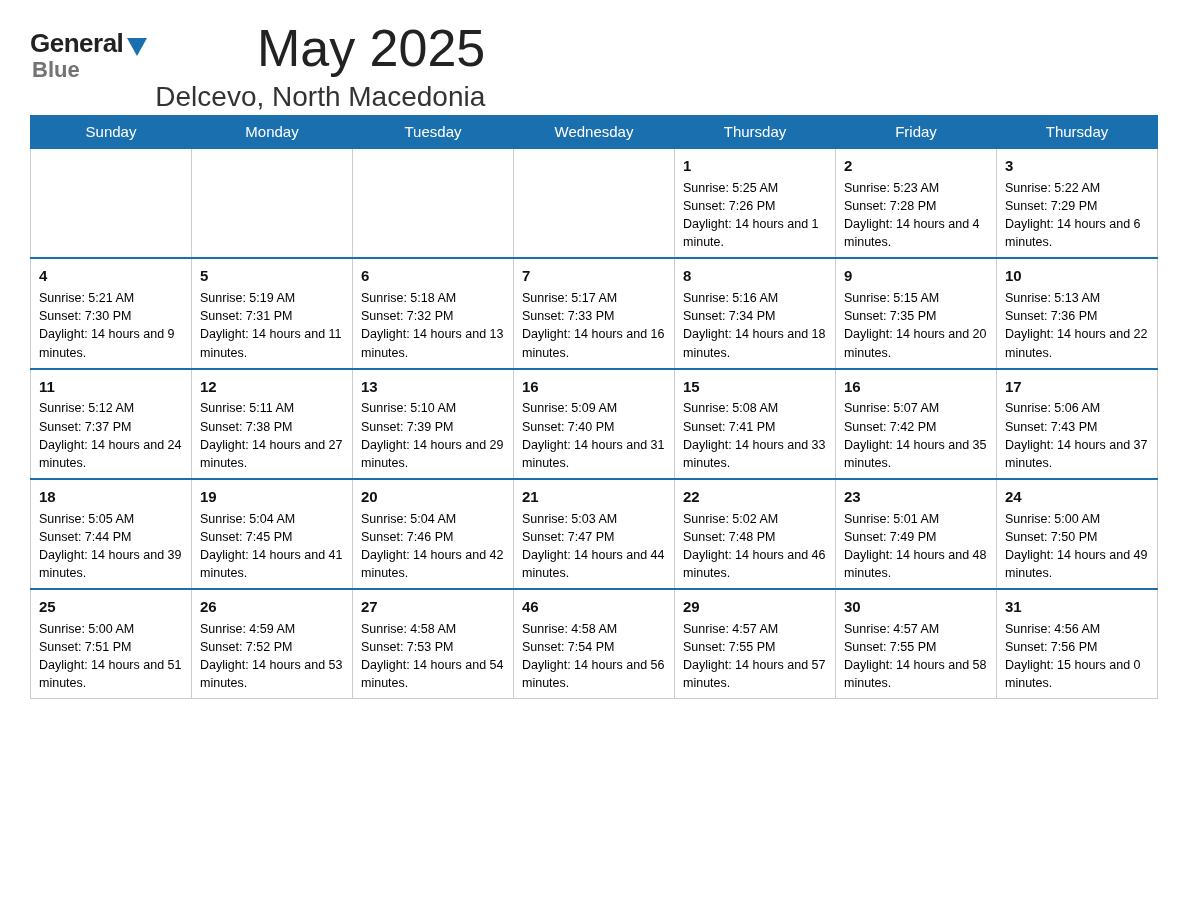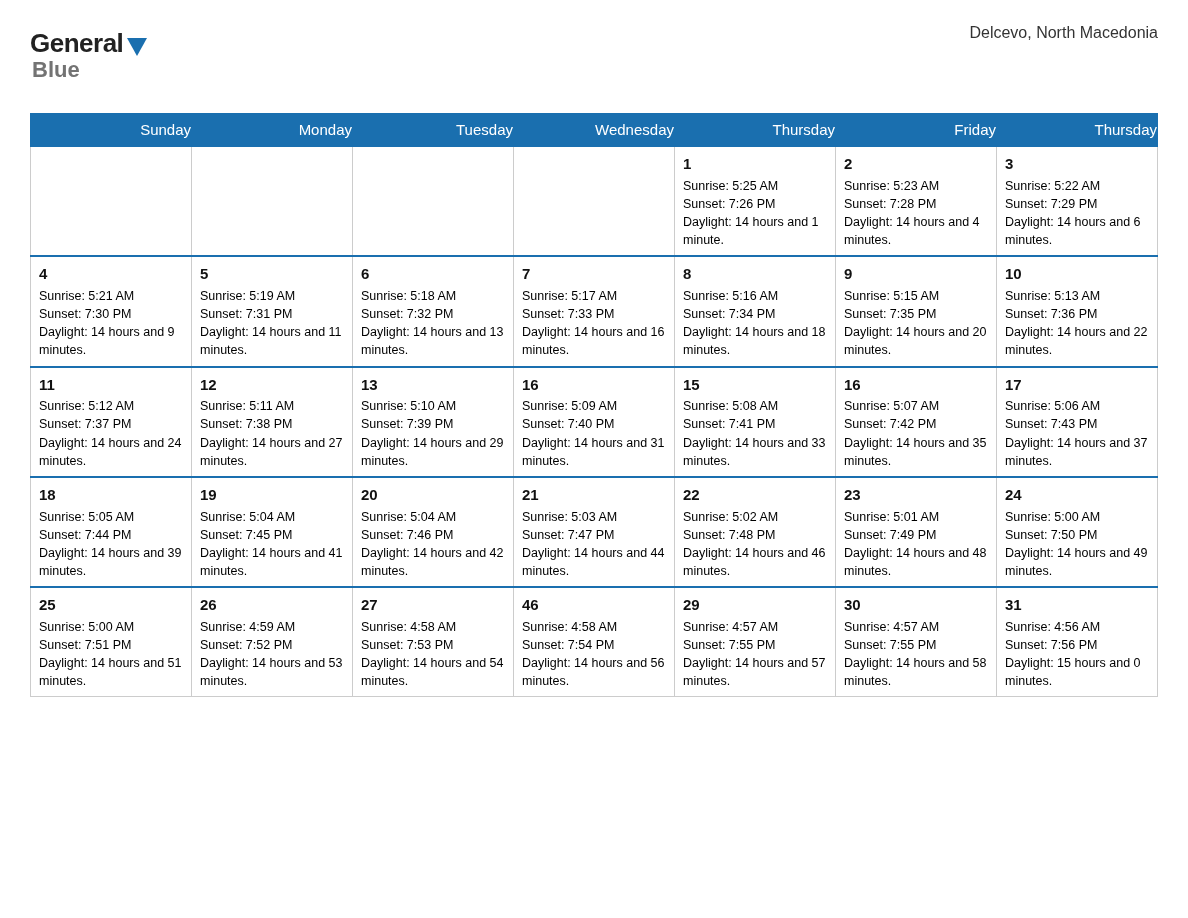--- a/index.html
+++ b/index.html
@@ -6,23 +6,22 @@
     body {
       font-family: Arial, sans-serif;
       background: #fff;
       color: #222;
       width: 1188px;
       min-height: 918px;
       padding: 20px 30px 30px 30px;
     }
     .header {
       display: flex;
-      justify-content: space-between;
       align-items: flex-start;
-      margin-bottom: 30px;
+      margin-bottom: 2px;
       gap: 8px;
     }
     .logo {
       display: flex;
       flex-direction: column;
       align-items: flex-start;
       margin-top: 8px;
     }
     .logo-top {
       display: flex;
@@ -54,36 +53,36 @@
     .title-block {
       text-align: right;
     }
     .month-title {
       font-size: 52px;
       font-weight: normal;
       color: #222;
       line-height: 1.1;
     }
     .location {
-      font-size: 16px;
+      font-size: 28px;
       color: #333;
       margin-top: 4px;
     }
     .calendar {
       width: 100%;
       border-collapse: collapse;
       border: 1px solid #999;
     }
     .calendar th {
       background: #1a6faf;
       color: #fff;
       font-size: 15px;
       font-weight: normal;
       padding: 7px 0;
-      text-align: right;
+      text-align: center;
       border: 1px solid #1a6faf;
     }
     .calendar td {
       vertical-align: top;
       border: 1px solid #ccc;
       padding: 6px 8px;
       width: 14.28%;
       min-height: 90px;
       font-size: 13px;
       color: #333;
@@ -115,20 +114,21 @@
 
 <div class="header">
   <div class="logo">
     <div class="logo-top">
       <span class="logo-general">General</span>
       <div class="logo-triangle"></div>
     </div>
     <span class="logo-blue">Blue</span>
   </div>
   <div class="title-block">
+    <div class="month-title">May 2025</div>
     <div class="location">Delcevo, North Macedonia</div>
   </div>
 </div>
 
 <table class="calendar">
   <thead>
     <tr>
     <th>Sunday</th>
         <th>Monday</th>
         <th>Tuesday</th>

